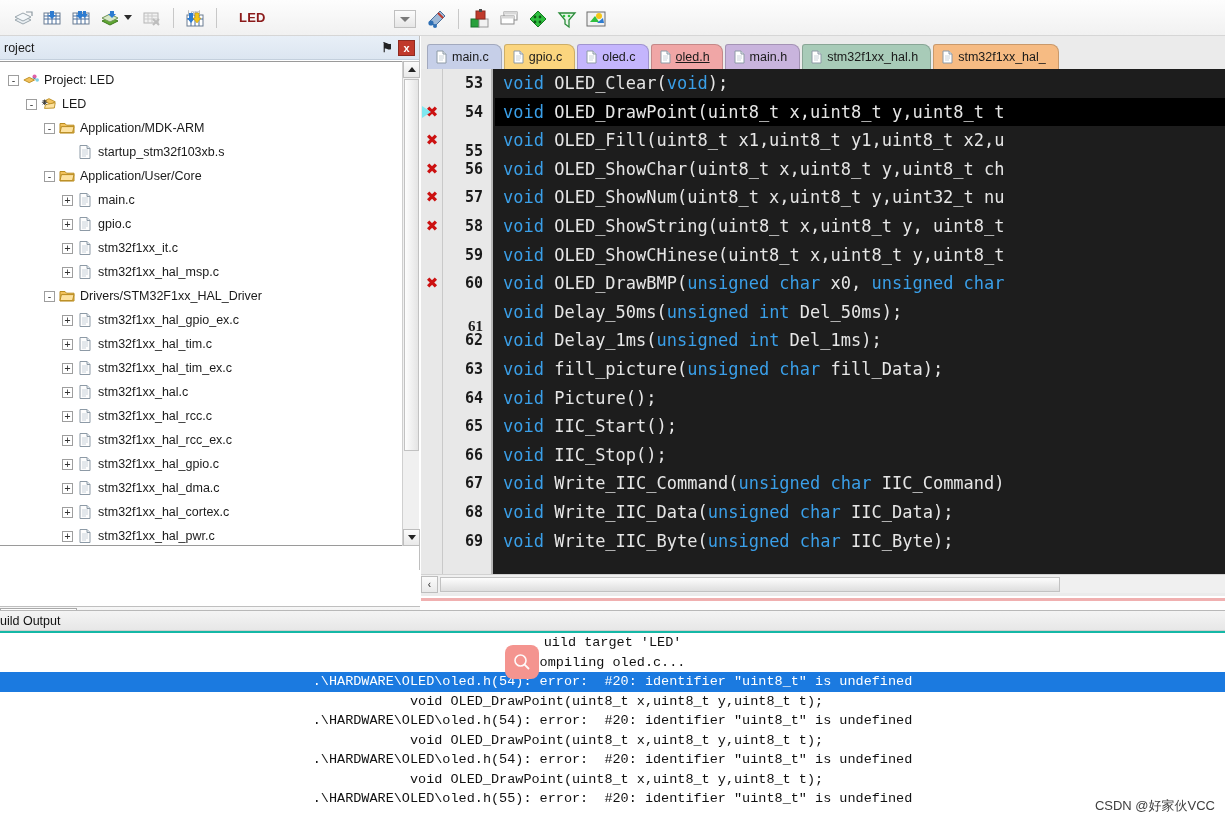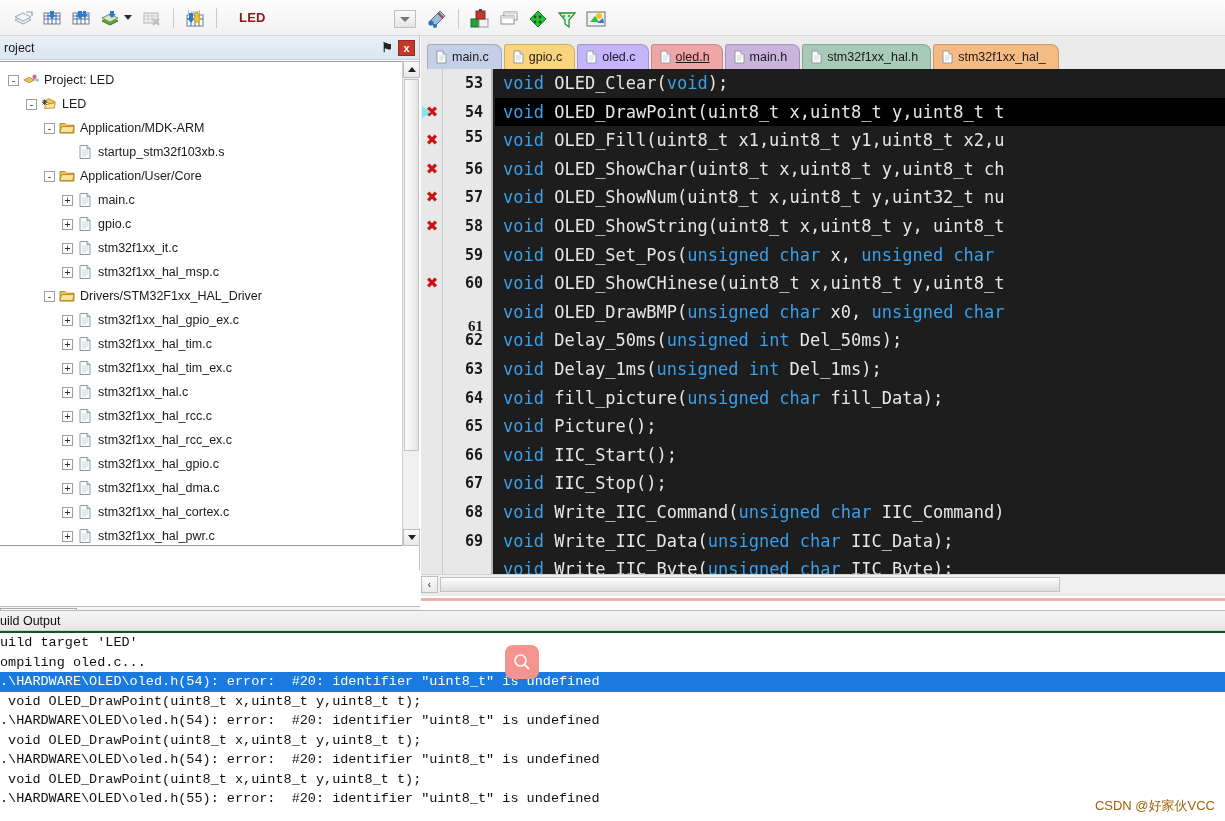--- a/index.html
+++ b/index.html
@@ -179,28 +179,29 @@
 
   
   .bo-head{
     position:absolute; left:0; top:610px; width:1225px; height:21px;
     background:linear-gradient(#f4f4f4,#e7e7e7); border-top:1px solid #b8b8b8;
     border-bottom:1px solid #cfcfcf;
     font-size:12.5px; color:#111; display:flex; align-items:center; padding-left:0px;
   }
   .bo-body{
     position:absolute; left:0; top:631px; width:1225px; height:190px;
-    background:#ffffff; border-top:2px solid #14532d;
+    background:#ffffff; border-top:2px solid #14b8a6;
     font-family:"Liberation Mono", monospace; font-size:13.5px; color:#111;
     overflow:hidden;
+    text-align:center;
   }
   .bo-line{ height:19.5px; line-height:19.5px; white-space:pre; padding-left:0px;}
   .bo-line.sel{ background:#1b7ae0; color:#ffffff; }
   .watermark{
-    position:absolute; right:10px; bottom:6px; font-size:13px; color:#a16207;
+    position:absolute; right:10px; bottom:6px; font-size:13px; color:#404040;
     font-family:"Liberation Sans", sans-serif;
   }
   .mag-overlay{
     position:absolute; left:505px; top:645px; width:34px; height:34px;
     background:#f4948f; border-radius:8px;
     display:flex;align-items:center;justify-content:center;
   }
   .mag-overlay svg{opacity:.95}
   .pinkbar{
     position:absolute; left:421px; top:598px; width:804px; height:3px; background:#f0b0b0;
@@ -771,21 +772,21 @@
           <div class="mark-arrow" style="top: 36.6px;"></div>
           <div class="mark-x" style="top: 57.2px;">✖</div>
           <div class="mark-x" style="top: 85.8px;">✖</div>
           <div class="mark-x" style="top: 114.4px;">✖</div>
           <div class="mark-x" style="top: 143px;">✖</div>
           <div class="mark-x" style="top: 200.2px;">✖</div>
         </div>
       <div class="gutter-num" id="gutter-num">
           <div class="num-cell" style="top: 0px;">53</div>
           <div class="num-cell" style="top: 28.6px;">54</div>
-          <div class="num-cell" style="top: 54px; margin-left: 28px;">55</div>
+          <div class="num-cell" style="top: 68px; margin-left: 28px;">55</div>
           <div class="num-cell" style="top: 85.8px;">56</div>
           <div class="num-cell" style="top: 114.4px;">57</div>
           <div class="num-cell" style="top: 143px;">58</div>
           <div class="num-cell" style="top: 171.6px;">59</div>
           <div class="num-cell" style="top: 200.2px; text-align: right;">60</div>
           <div class="num-cell" style="top: 243px; font-family: Liberation Serif, serif;">61</div>
           <div class="num-cell" style="top: 257.4px;">62</div>
           <div class="num-cell" style="top: 286px;">63</div>
           <div class="num-cell" style="top: 314.6px;">64</div>
           <div class="num-cell" style="top: 343.2px;">65</div>
@@ -795,21 +796,20 @@
           <div class="num-cell" style="top: 457.6px;">69</div>
           <div class="num-cell" style="top: 486.2px; margin-top: 44px;">70</div>
         </div>
       <div class="codelines" id="codelines">
           <div class="cline"><span class="kw">void </span><span>OLED_Clear(</span><span class="kw">void</span><span>);</span></div>
           <div class="cline hl"><span class="kw">void </span><span>OLED_DrawPoint(uint8_t x,uint8_t y,uint8_t t</span></div>
           <div class="cline"><span class="kw">void </span><span>OLED_Fill(uint8_t x1,uint8_t y1,uint8_t x2,u</span></div>
           <div class="cline"><span class="kw">void </span><span>OLED_ShowChar(uint8_t x,uint8_t y,uint8_t ch</span></div>
           <div class="cline"><span class="kw">void </span><span>OLED_ShowNum(uint8_t x,uint8_t y,uint32_t nu</span></div>
           <div class="cline"><span class="kw">void </span><span>OLED_ShowString(uint8_t x,uint8_t y, uint8_t</span></div>
-          <div class="cline"><span class="kw">void </span><span>OLED_Set_Pos(</span><span class="kw">unsigned char</span><span> x, </span><span class="kw">unsigned char</span><span> </span></div>
           <div class="cline"><span class="kw">void </span><span>OLED_ShowCHinese(uint8_t x,uint8_t y,uint8_t</span></div>
           <div class="cline"><span class="kw">void </span><span>OLED_DrawBMP(</span><span class="kw">unsigned char</span><span> x0, </span><span class="kw">unsigned char</span></div>
           <div class="cline"><span class="kw">void </span><span>Delay_50ms(</span><span class="kw">unsigned int</span><span> Del_50ms);</span></div>
           <div class="cline"><span class="kw">void </span><span>Delay_1ms(</span><span class="kw">unsigned int</span><span> Del_1ms);</span></div>
           <div class="cline"><span class="kw">void </span><span>fill_picture(</span><span class="kw">unsigned char</span><span> fill_Data);</span></div>
           <div class="cline"><span class="kw">void </span><span>Picture();</span></div>
           <div class="cline"><span class="kw">void </span><span>IIC_Start();</span></div>
           <div class="cline"><span class="kw">void </span><span>IIC_Stop();</span></div>
           <div class="cline"><span class="kw">void </span><span>Write_IIC_Command(</span><span class="kw">unsigned char</span><span> IIC_Command)</span></div>
           <div class="cline"><span class="kw">void </span><span>Write_IIC_Data(</span><span class="kw">unsigned char</span><span> IIC_Data);</span></div>

